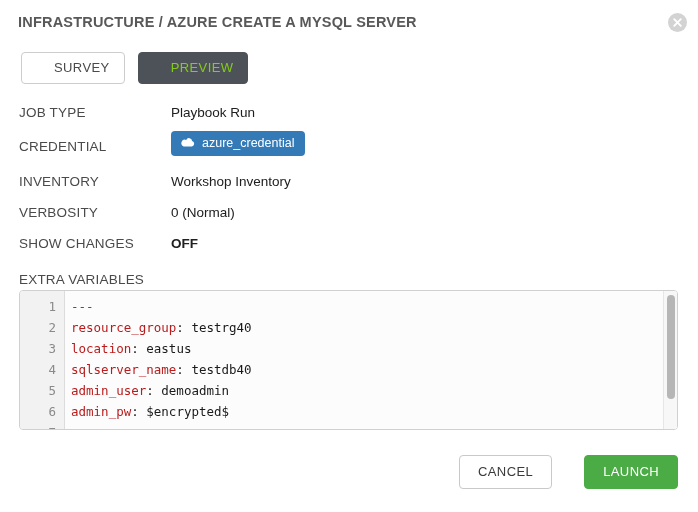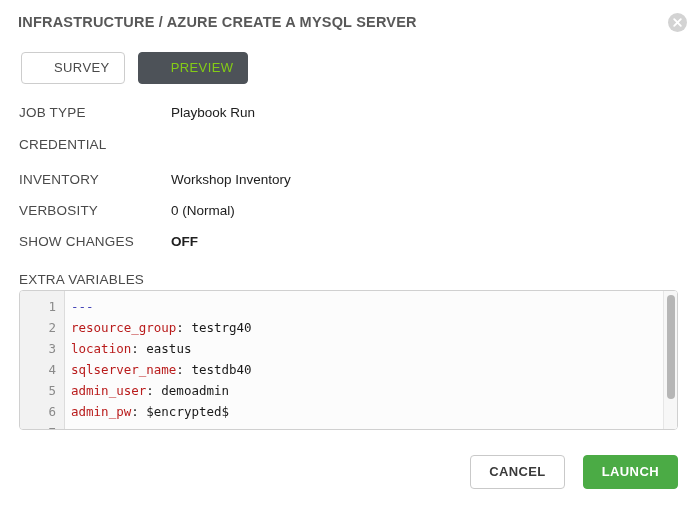--- a/index.html
+++ b/index.html
@@ -190,43 +190,42 @@
     background: #b6b6b6;
     border-radius: 4px;
     cursor: pointer;
   }
 
   
   .footer {
     position: absolute;
     right: 20px; top: 455px;
     display: flex;
-    gap: 18px;
     align-items: center;
-    font-weight: bold;
   }
   .btn {
     font-family: "Liberation Sans", sans-serif;
     font-size: 13px;
     letter-spacing: 0.4px;
     padding: 8px 18px 9px 18px;
     border-radius: 4px;
     cursor: pointer;
     line-height: 15px;
     white-space: nowrap;
   }
   .btn-cancel {
     background: #ffffff;
     border: 1px solid #c9c9c9;
     color: #3a3a3a;
   }
   .btn-launch {
     background: #4bab45;
     border: 1px solid #4bab45;
     color: #ffffff;
+    margin-left: 32px;
   }
 </style>
 </head>
 <body>
 
 <div class="dialog">
 
   <div class="header">
     <div class="title">INFRASTRUCTURE / AZURE CREATE A MYSQL SERVER</div>
   </div>
@@ -243,20 +242,28 @@
 
   <div class="details">
 
     <div class="row">
       <div class="row-label">JOB TYPE</div>
       <div class="row-value">Playbook Run</div>
     </div>
 
     <div class="row badge-row">
       <div class="row-label">CREDENTIAL</div>
+      <div class="cred-badge">
+        <span class="cloud-icon">
+          <svg width="14" height="10" viewBox="0 0 14 10" aria-hidden="true">
+            <path d="M11.1 4.1a3.1 3.1 0 0 0-5.9-1.2A2.5 2.5 0 0 0 2.6 9.4h8.3a2.7 2.7 0 0 0 .2-5.3z" fill="#ffffff"></path>
+          </svg>
+        </span>
+        <span>azure_credential</span>
+      </div>
     </div>
 
     <div class="row">
       <div class="row-label">INVENTORY</div>
       <div class="row-value">Workshop Inventory</div>
     </div>
 
     <div class="row">
       <div class="row-label">VERBOSITY</div>
       <div class="row-value">0 (Normal)</div>

